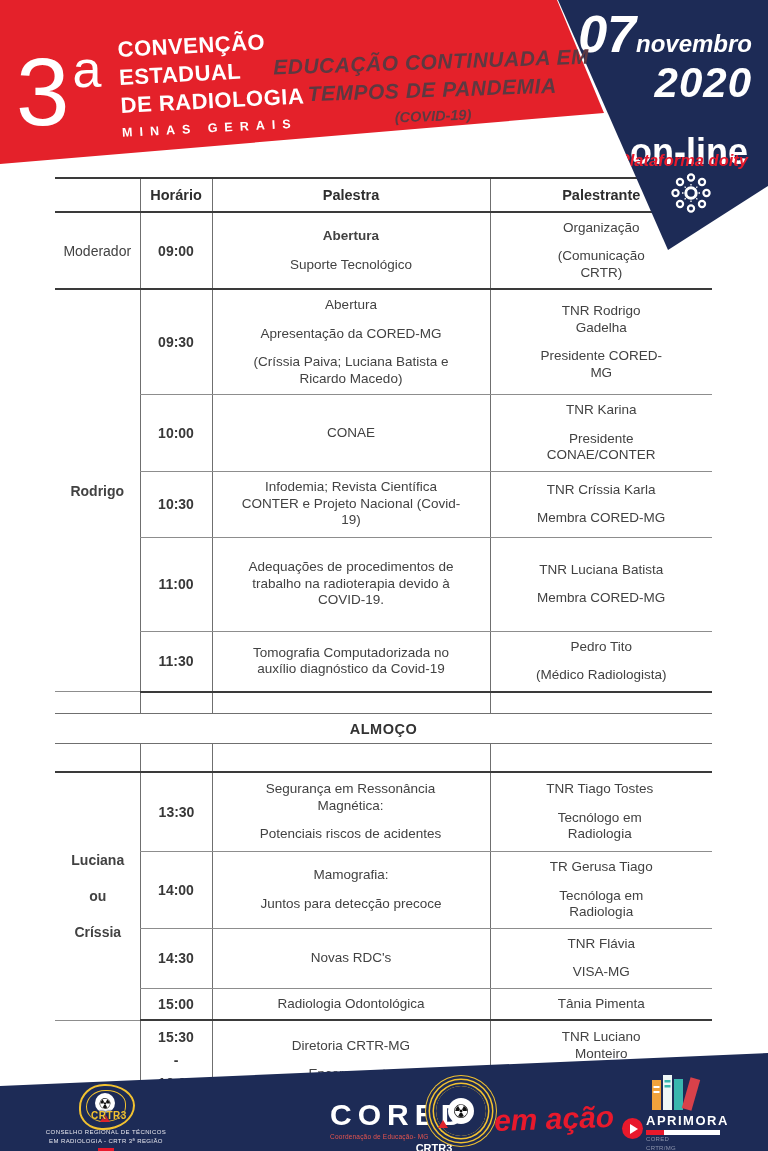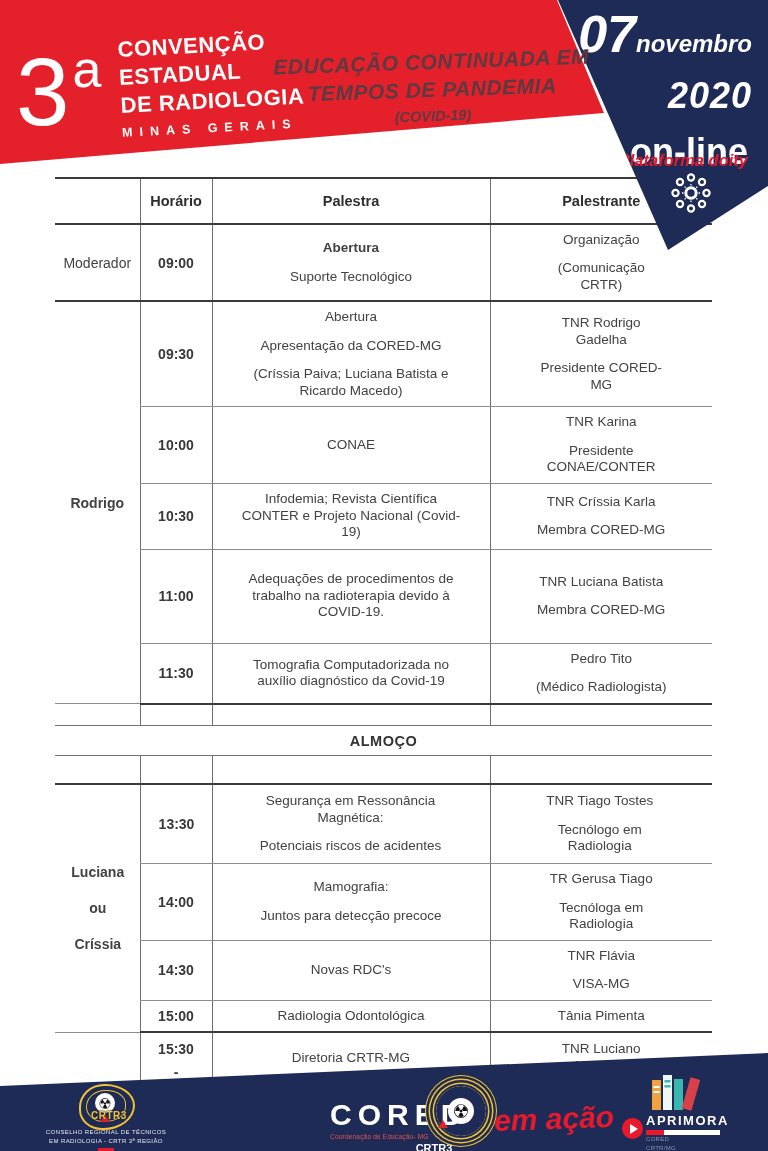--- a/index.html
+++ b/index.html
@@ -21,21 +21,21 @@
   .org-sub{font-size:12.5px;font-weight:bold;letter-spacing:7px;margin-top:5px;}
   .event-title{position:absolute;left:252px;top:48px;width:360px;text-align:center;color:#5d3941;
                font-weight:bold;font-style:italic;z-index:4;transform:rotate(-2deg);}
   .event-line{font-size:21px;line-height:1.35;letter-spacing:.5px;}
   .event-note{font-size:14.5px;margin-top:3px;}
 
   .date-block{position:absolute;top:8px;right:16px;text-align:right;color:#fff;font-style:italic;
               font-weight:bold;z-index:5;line-height:1;}
   .date-day{font-size:52px;}
   .date-month{font-size:24px;}
-  .date-year{font-size:36px;margin-top:18px;letter-spacing:1px;}
+  .date-year{font-size:42px;margin-top:2px;letter-spacing:1px;}
   .mode-label{position:absolute;top:134px;right:20px;color:#fff;font-weight:bold;font-size:36px;z-index:5;line-height:1;}
   .platform-label{position:absolute;top:151px;right:20px;color:#e8192c;font-weight:bold;font-style:italic;
                   font-size:16.5px;z-index:5;}
   .network-icon{position:absolute;left:670px;top:172px;z-index:5;}
 
   
   table.schedule{position:absolute;left:55px;top:177px;width:657px;border-collapse:collapse;
                  table-layout:fixed;z-index:1;color:#424242;}
   .schedule th,.schedule td{text-align:center;vertical-align:middle;padding:6px 8px;font-size:13.5px;}
   .schedule th{border-top:2px solid #3a3a3a;border-bottom:2px solid #3a3a3a;font-size:14.5px;
@@ -163,21 +163,21 @@
   </div>
 
   <table class="schedule">
     <colgroup>
         <col style="width:85px">
         <col style="width:72px">
         <col style="width:278px">
         <col style="width:222px">
       </colgroup>
     <thead>
-      <tr style="height:46px">
+      <tr style="height:34px">
         <th class="c-mod"></th>
         <th class="c-time">Horário</th>
         <th class="c-talk">Palestra</th>
         <th class="c-speaker">Palestrante</th>
       </tr>
     </thead>
     <tbody>
         <tr class="row sec-end" style="height: 76px;">
           <td class="c-mod" rowspan="1">
             <div class="mod-line">Moderador</div>

